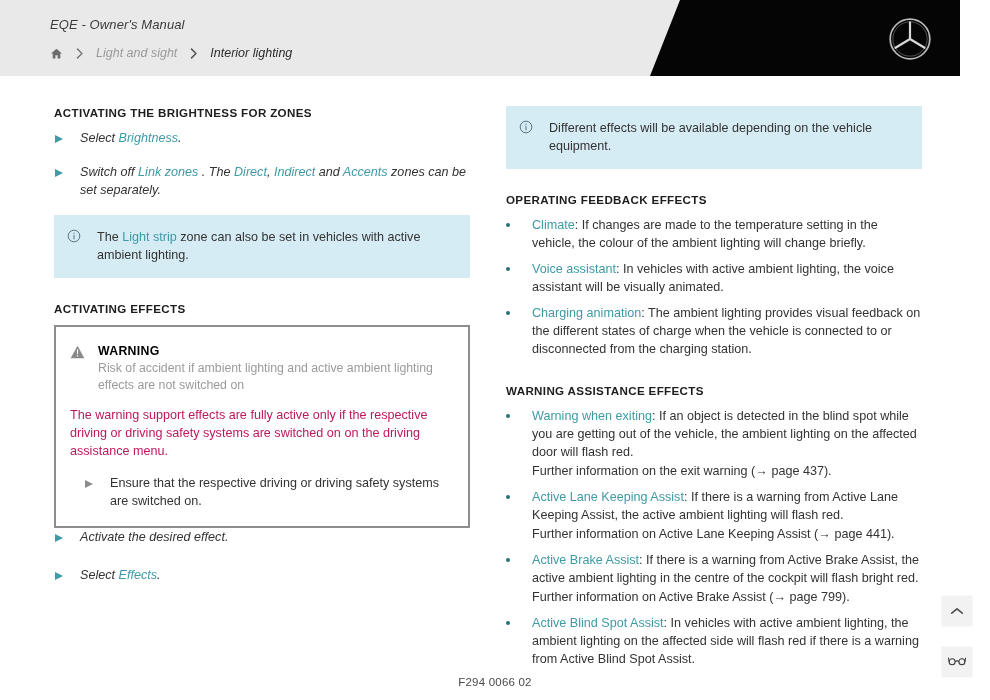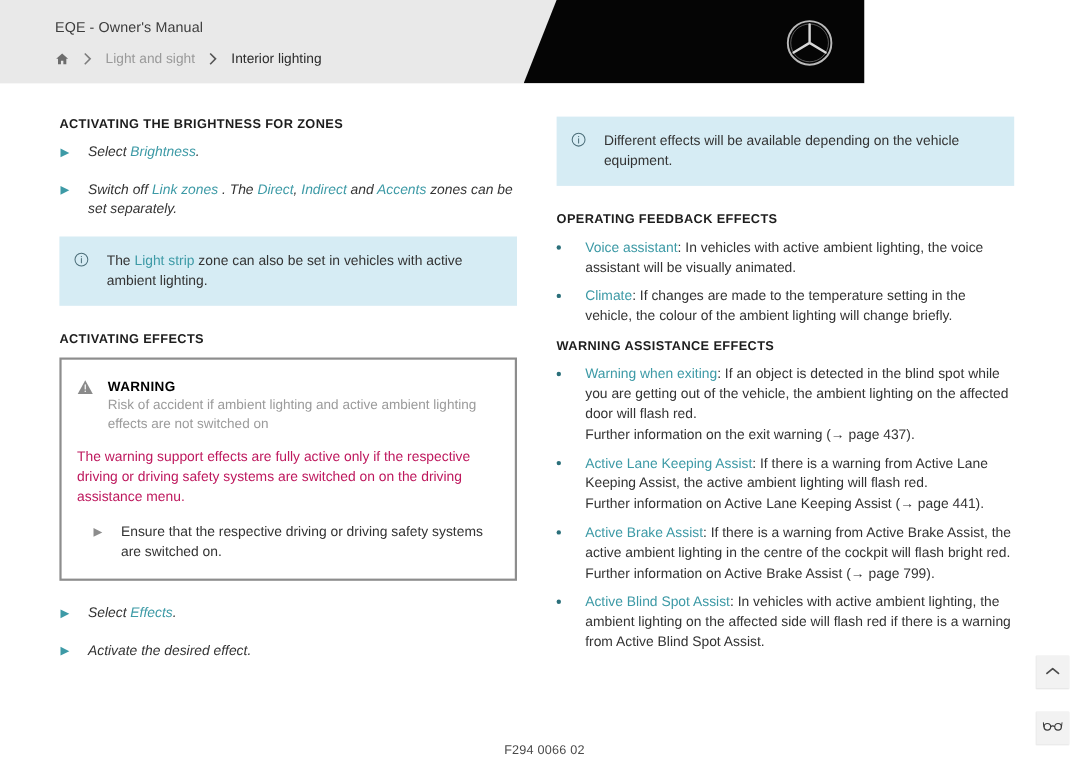--- a/index.html
+++ b/index.html
@@ -12,24 +12,25 @@
     background: #ffffff;
     font-family: "Liberation Sans", sans-serif;
     color: #333333;
     overflow: hidden;
     position: relative;
   }
 
   
   .header {
     position: relative;
-    width: 786px;
+    width: 960px;
     height: 76px;
     background: #e9e9e9;
     overflow: hidden;
+    font-style: italic;
   }
   .header-black {
     position: absolute;
     top: 0;
     right: 0;
     width: 310px;
     height: 76px;
     background: #050505;
     clip-path: polygon(30px 0, 100% 0, 100% 100%, 0 100%);
   }
@@ -338,38 +339,38 @@
           <span class="tri">
             <svg width="10" height="10" viewBox="0 0 10 10">
                 <path d="M1 1 L9 5 L1 9 Z" fill="#8d8d8d"></path>
               </svg>
           </span>
           <span class="step-body">Ensure that the respective driving or driving safety systems are switched on.</span>
         </div>
       </div>
 
 
+      <div class="step">
+        <span class="tri">
+          <svg width="10" height="10" viewBox="0 0 10 10">
+              <path d="M1 1 L9 5 L1 9 Z" fill="#3d9aa6"></path>
+            </svg>
+        </span>
+        <span class="step-body">Activate the desired effect.</span>
+      </div>
+
       <div class="step" style="margin-top:20px">
         <span class="tri">
           <svg width="10" height="10" viewBox="0 0 10 10">
               <path d="M1 1 L9 5 L1 9 Z" fill="#3d9aa6"></path>
             </svg>
         </span>
         <span class="step-body">
           <span>Select </span><span class="lnk">Effects</span><span>.</span>
         </span>
-      </div>
-
-      <div class="step">
-        <span class="tri">
-          <svg width="10" height="10" viewBox="0 0 10 10">
-              <path d="M1 1 L9 5 L1 9 Z" fill="#3d9aa6"></path>
-            </svg>
-        </span>
-        <span class="step-body">Activate the desired effect.</span>
       </div>
 
     </div>
 
     <div class="col">
 
       <div class="info-box" style="margin-top:0">
         <span class="info-icon">
           <svg width="14" height="14" viewBox="0 0 24 24" fill="none" stroke="#4c6e79" stroke-width="1.6">
             <circle cx="12" cy="12" r="10"></circle>
@@ -381,34 +382,42 @@
       </div>
 
       <h2 class="section-head" style="margin-top:24px">OPERATING FEEDBACK EFFECTS</h2>
 
       <ul class="dot-list">
         <li>
           <span class="dot">
               <span></span>
             </span>
           <span class="li-body">
+            <span class="lnk">Climate</span><span>: If changes are made to the temperature setting in the vehicle, the colour of the ambient lighting will change briefly.</span>
+          </span>
+        </li>
+        <li>
+          <span class="dot">
+              <span></span>
+            </span>
+          <span class="li-body">
             <span class="lnk">Voice assistant</span><span>: In vehicles with active ambient lighting, the voice assistant will be visually animated.</span>
           </span>
         </li>
         <li>
           <span class="dot">
               <span></span>
             </span>
           <span class="li-body">
-            <span class="lnk">Climate</span><span>: If changes are made to the temperature setting in the vehicle, the colour of the ambient lighting will change briefly.</span>
+            <span class="lnk">Charging animation</span><span>: The ambient lighting provides visual feedback on the different states of charge when the vehicle is connected to or disconnected from the charging station.</span>
           </span>
         </li>
       </ul>
 
-      <h2 class="section-head" style="margin-top:12px">WARNING ASSISTANCE EFFECTS</h2>
+      <h2 class="section-head" style="margin-top:26px">WARNING ASSISTANCE EFFECTS</h2>
 
       <ul class="dot-list">
         <li>
           <span class="dot">
               <span></span>
             </span>
           <span class="li-body">
             <span class="lnk">Warning when exiting</span><span>: If an object is detected in the blind spot while you are getting out of the vehicle, the ambient lighting on the affected door will flash red.</span>
             <span class="further">Further information on the exit warning (→ page 437).</span>
           </span>

